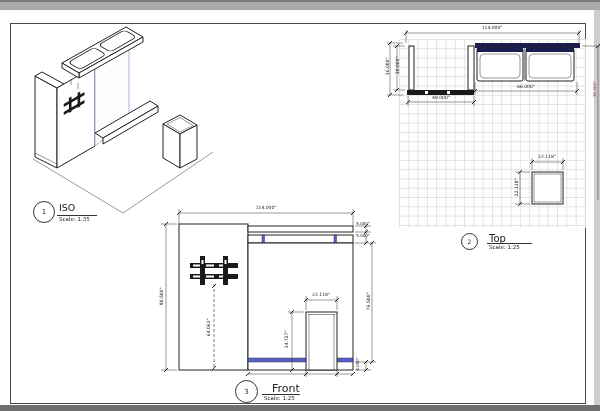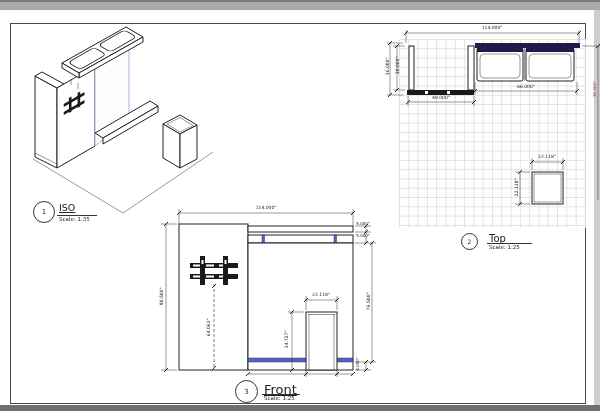--- a/index.html
+++ b/index.html
@@ -26,21 +26,21 @@
   .navy{fill:#1c1c4e;stroke:none;}
   .blue{fill:#5560c8;stroke:#222;stroke-width:0.4;}
   .lightedge{stroke:#99a3d8;stroke-width:0.8;fill:#fdfdfd;}
   .dim{position:absolute;font-size:4.5px;line-height:1;color:#222;
     text-align:center;white-space:nowrap;}
   .dim.small{font-size:4px;}
   .rot{transform:rotate(-90deg);}
   .dim.red{color:#cc2a2a;font-size:4px;}
   .vlabel-circle{position:absolute;border:1px solid #333;border-radius:50%;
     display:flex;align-items:center;justify-content:center;color:#222;background:#fff;}
-  .vlabel-title{position:absolute;color:#222;text-decoration:underline;}
+  .vlabel-title{position:absolute;color:#222;}
   .vlabel-underline{position:absolute;height:1px;background:#333;}
   .vlabel-scale{position:absolute;color:#222;font-size:5.5px;line-height:1;}
 </style>
 </head>
 <body>
 
 <div class="chrome-top"></div>
 <div class="chrome-bottom"></div>
 <div class="edge-right"></div>
 
@@ -220,15 +220,15 @@
 <div class="vlabel-title" style="left:59px;top:202px;font-size:9.5px;">ISO</div>
 <div class="vlabel-underline" style="left:57px;top:215px;width:40px;"></div>
 <div class="vlabel-scale" style="left:59px;top:217px;">Scale: 1:35</div>
 
 <div class="vlabel-circle" style="left:461px;top:233px;width:15px;height:15px;font-size:6px;">2</div>
 <div class="vlabel-title" style="left:489px;top:233px;font-size:10px;">Top</div>
 <div class="vlabel-underline" style="left:487px;top:243px;width:45px;"></div>
 <div class="vlabel-scale" style="left:489px;top:245px;">Scale: 1:25</div>
 
 <div class="vlabel-circle" style="left:235px;top:380px;width:21px;height:21px;font-size:7px;">3</div>
-<div class="vlabel-title" style="left:264px;top:382px;font-size:13px;">Front</div>
+<div class="vlabel-title" style="left:272px;top:382px;font-size:11px;">Front</div>
 <div class="vlabel-underline" style="left:262px;top:394px;width:38px;"></div>
 <div class="vlabel-scale" style="left:264px;top:396px;">Scale: 1:25</div>
 
 </body></html>

